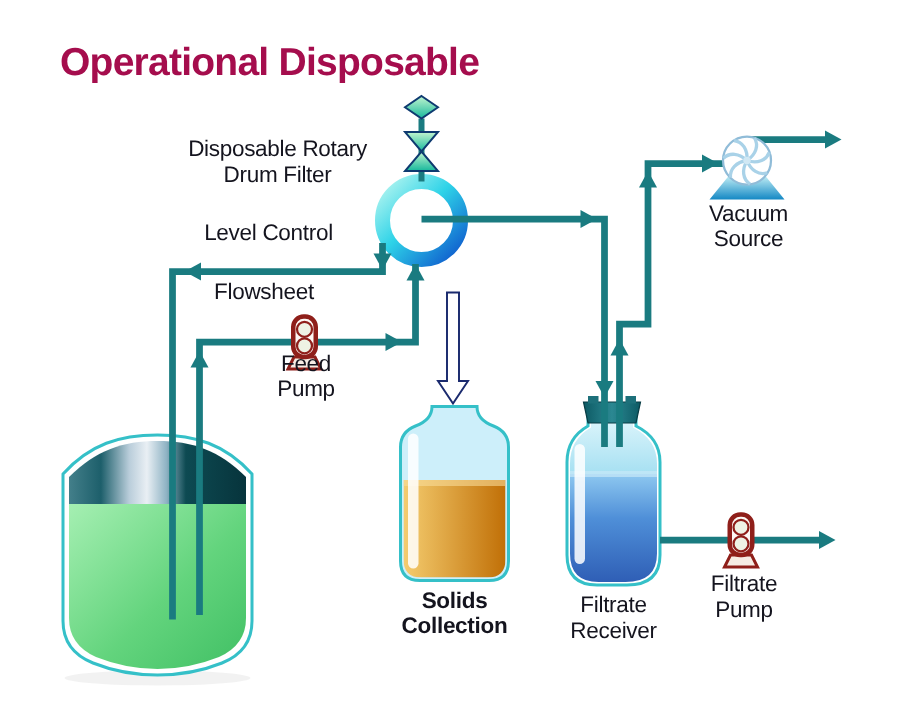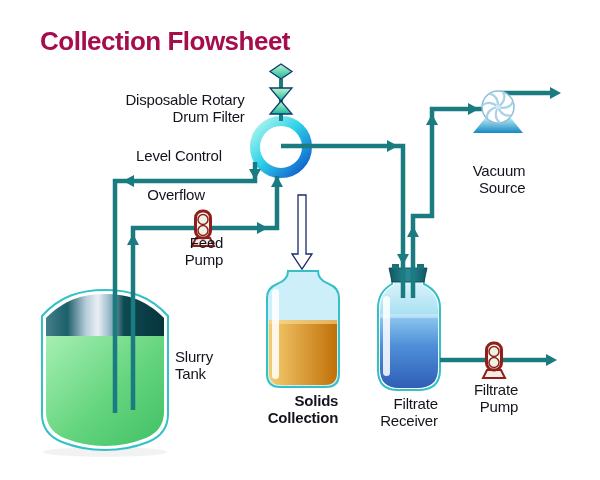--- a/index.html
+++ b/index.html
@@ -1,21 +1,21 @@
 <!DOCTYPE html>
 <html><head>
 <meta charset="utf-8">
 <style>
   html,body{margin:0;padding:0;background:#fff;}
   #stage{position:relative;width:600px;height:480px;background:#ffffff;overflow:hidden;
          font-family:"Liberation Sans",sans-serif;}
   #title{position:absolute;left:40px;top:26px;font-size:26px;font-weight:bold;
          letter-spacing:-0.5px;color:#a50d4d;}
   .lbl{position:absolute;font-size:15px;line-height:1.1;color:#14141e;
-       white-space:pre-line;text-align:right;transform:translateX(-50%);
+       white-space:pre-line;text-align:center;transform:translateX(-50%);
        letter-spacing:-0.2px;}
   .lbl-left{transform:none;text-align:left;}
   svg{position:absolute;left:0;top:0;}
 </style>
 </head>
 <body>
 
 <div id="stage">
 
 <svg width="600" height="480" viewBox="0 0 600 480">
@@ -171,31 +171,29 @@
   </g>
 
   <g>
     <polygon points="487,370 501,370 505,378 483,378" fill="#f6ece4" stroke="#8f1f1a" stroke-width="2"></polygon>
     <rect x="486.5" y="343" width="15" height="27" rx="7" fill="#fdf8f4" stroke="#8f1f1a" stroke-width="3"></rect>
     <circle cx="494" cy="351.5" r="5" fill="#eef2e4" stroke="#8f1f1a" stroke-width="1.5"></circle>
     <circle cx="494" cy="362.5" r="5" fill="#eef2e4" stroke="#8f1f1a" stroke-width="1.5"></circle>
   </g>
 </svg>
 
-<div id="title">Collection Flowsheet</div>
+<div id="title">Operational Disposable</div>
 <div class="lbl" style="left:185px;top:92px;">Disposable Rotary
 Drum Filter</div>
 <div class="lbl" style="left:179px;top:148px;">Level Control</div>
-<div class="lbl" style="left:176px;top:187px;">Overflow</div>
+<div class="lbl" style="left:176px;top:187px;">Flowsheet</div>
 <div class="lbl" style="left:204px;top:235px;">Feed
 Pump</div>
-<div class="lbl lbl-left" style="left:175px;top:349px;">Slurry
-Tank</div>
 <div class="lbl" style="left:303px;top:393px;font-weight:bold;">Solids
 Collection</div>
 <div class="lbl" style="left:409px;top:396px;">Filtrate
 Receiver</div>
-<div class="lbl" style="left:499px;top:135px;margin-top:28px;">Vacuum
+<div class="lbl" style="left:499px;top:135px;">Vacuum
 Source</div>
 <div class="lbl" style="left:496px;top:382px;">Filtrate
 Pump</div>
 
 </div>
 
 </body></html>

